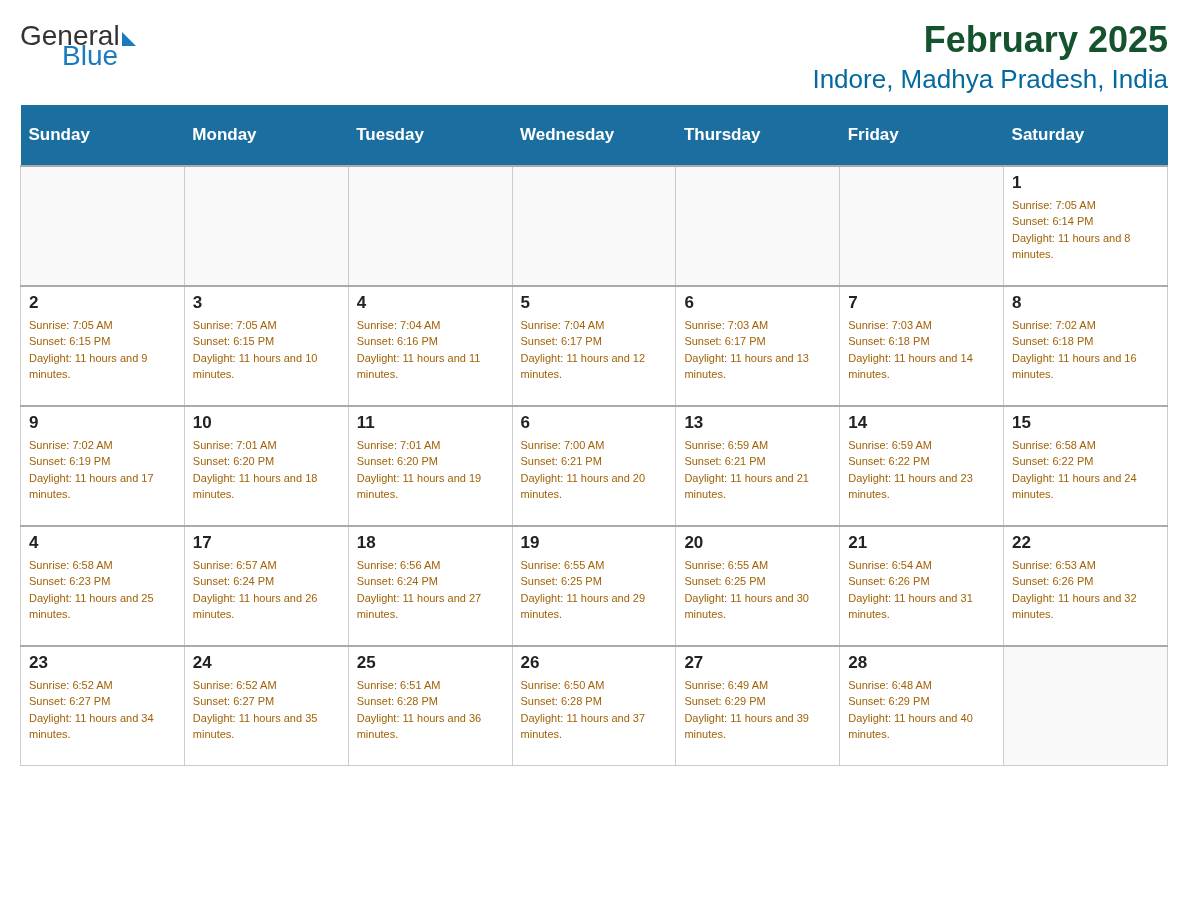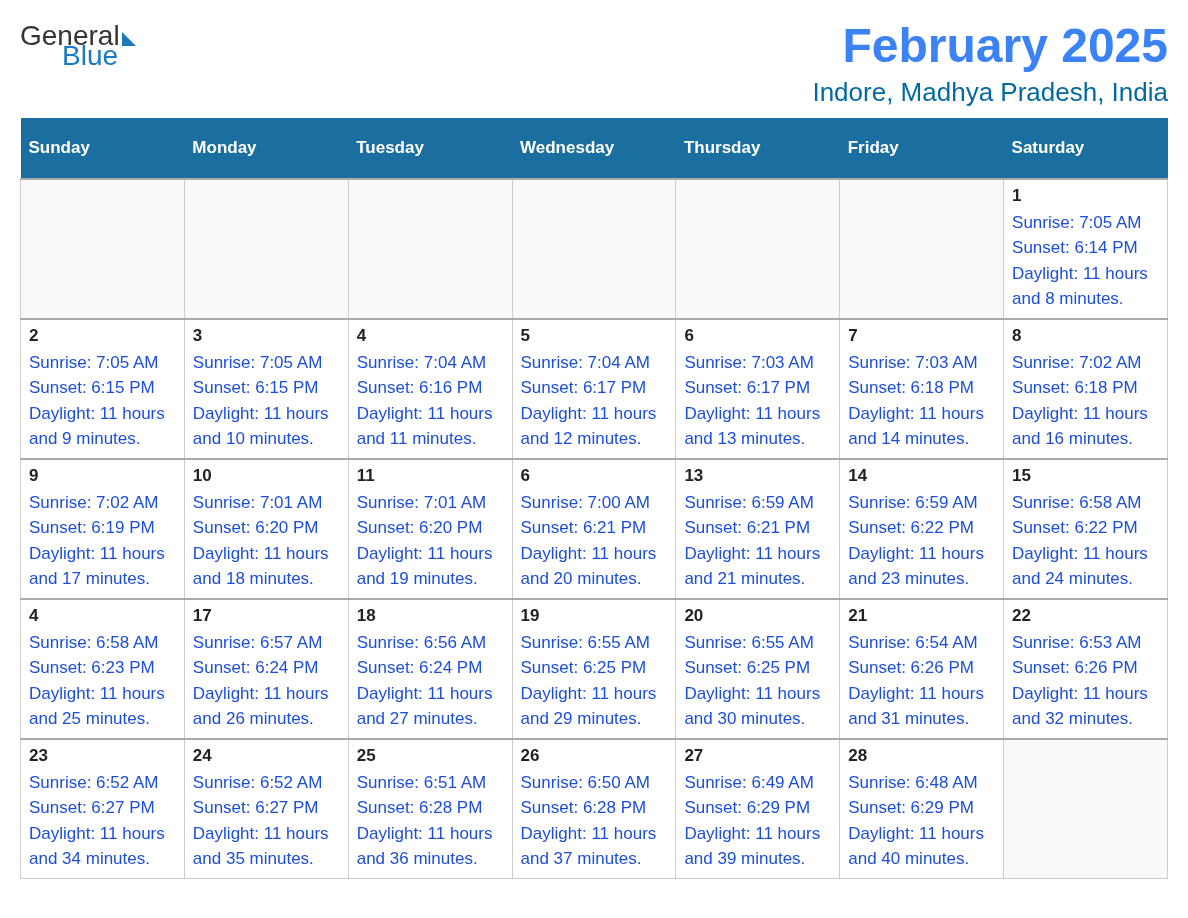--- a/index.html
+++ b/index.html
@@ -48,23 +48,23 @@
     }
     .logo-line2 {
       display: flex;
       align-items: flex-start;
       margin-top: -8px;
     }
     .title-section {
       text-align: right;
     }
     .month-title {
-      font-size: 48px;
+      font-size: 36px;
       font-weight: bold;
-      color: #3b82f6;
+      color: #14532d;
       line-height: 1.1;
     }
     .location-title {
       font-size: 26px;
       color: #0369a1;
       margin-top: 4px;
     }
     .calendar {
       width: 100%;
       border-collapse: collapse;
@@ -94,22 +94,22 @@
       background: #f9f9f9;
     }
     .day-number {
       font-size: 17px;
       font-weight: bold;
       color: #222;
       display: block;
       margin-bottom: 4px;
     }
     .day-info {
-      font-size: 17px;
-      color: #1d4ed8;
+      font-size: 11px;
+      color: #a16207;
       line-height: 1.5;
     }
     .calendar tr td {
       border-top: 2px solid #aaa;
     }
     .calendar thead tr th {
       border: none;
     }
   </style>
 </head>

